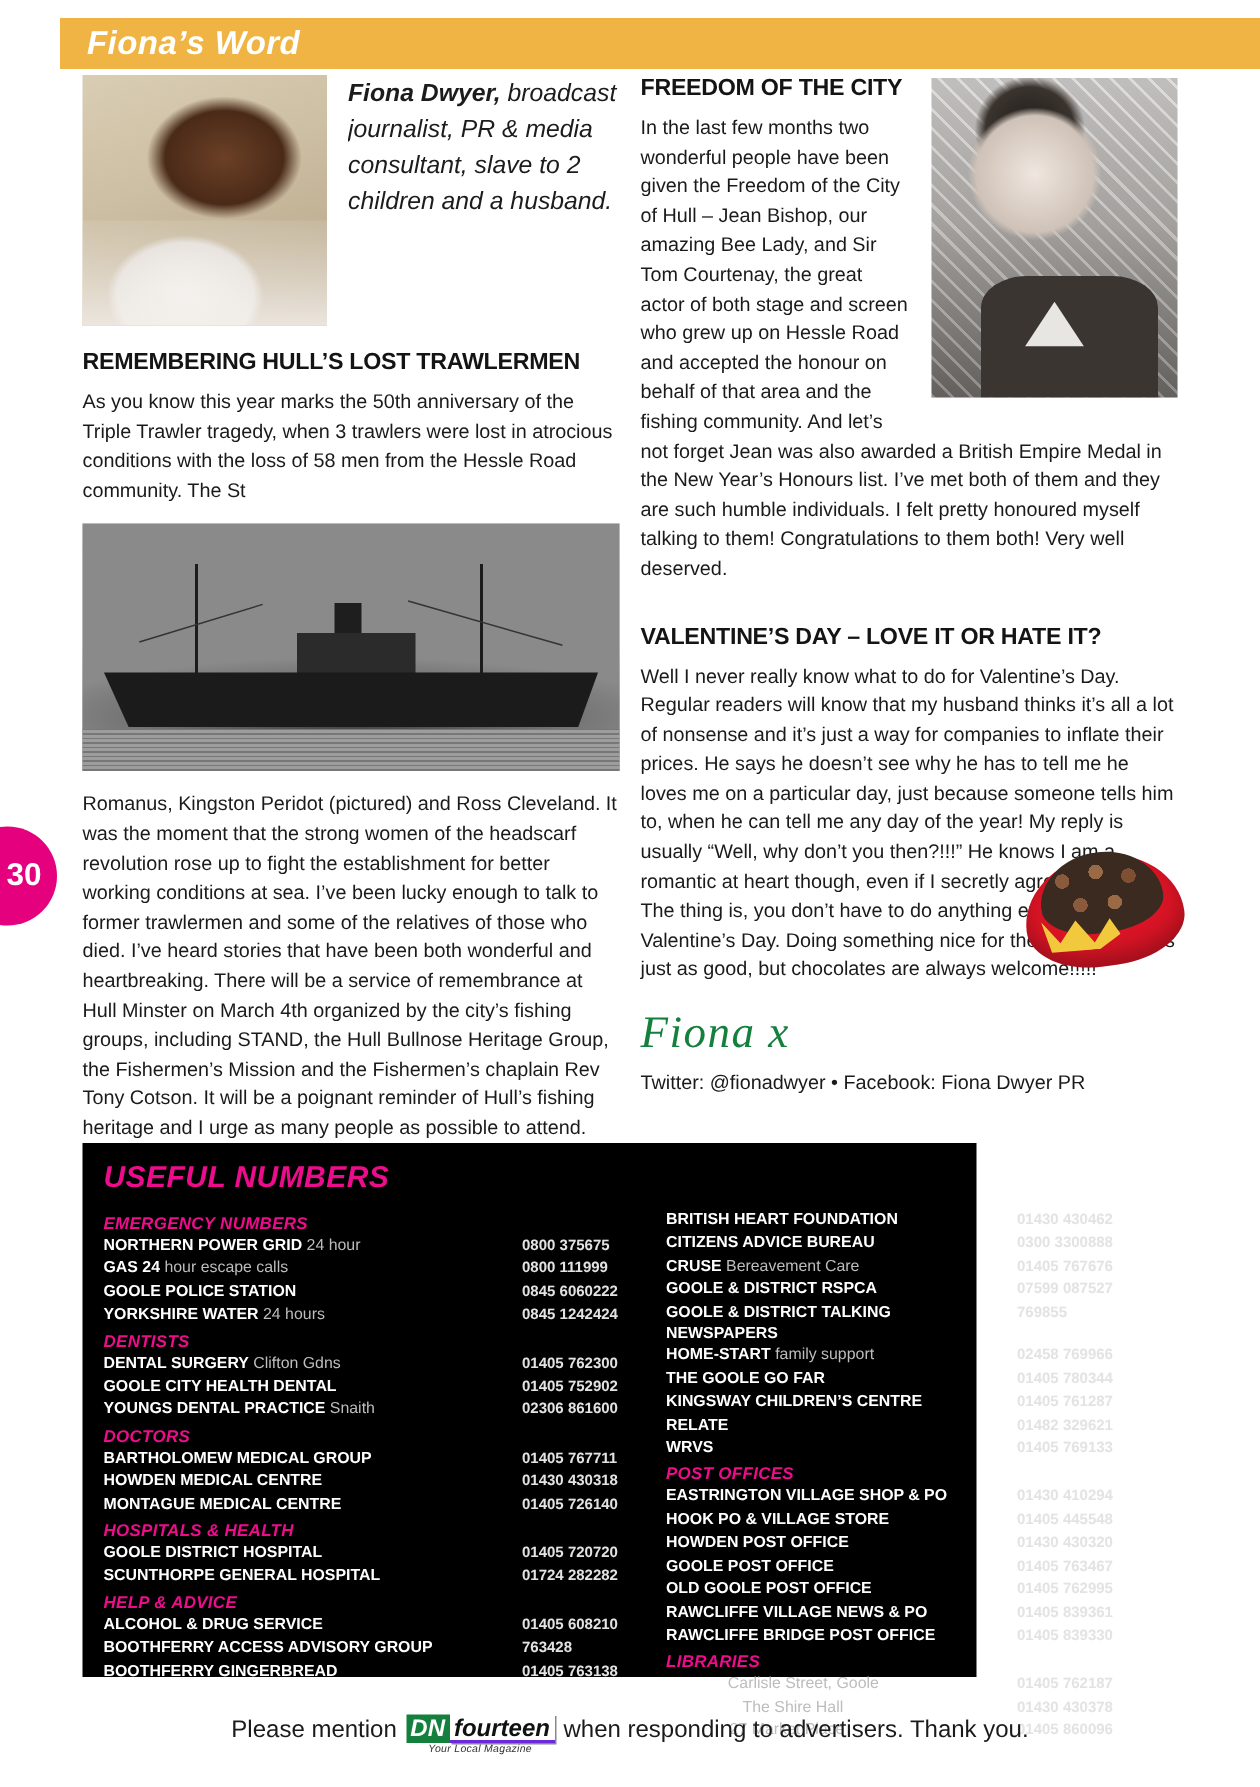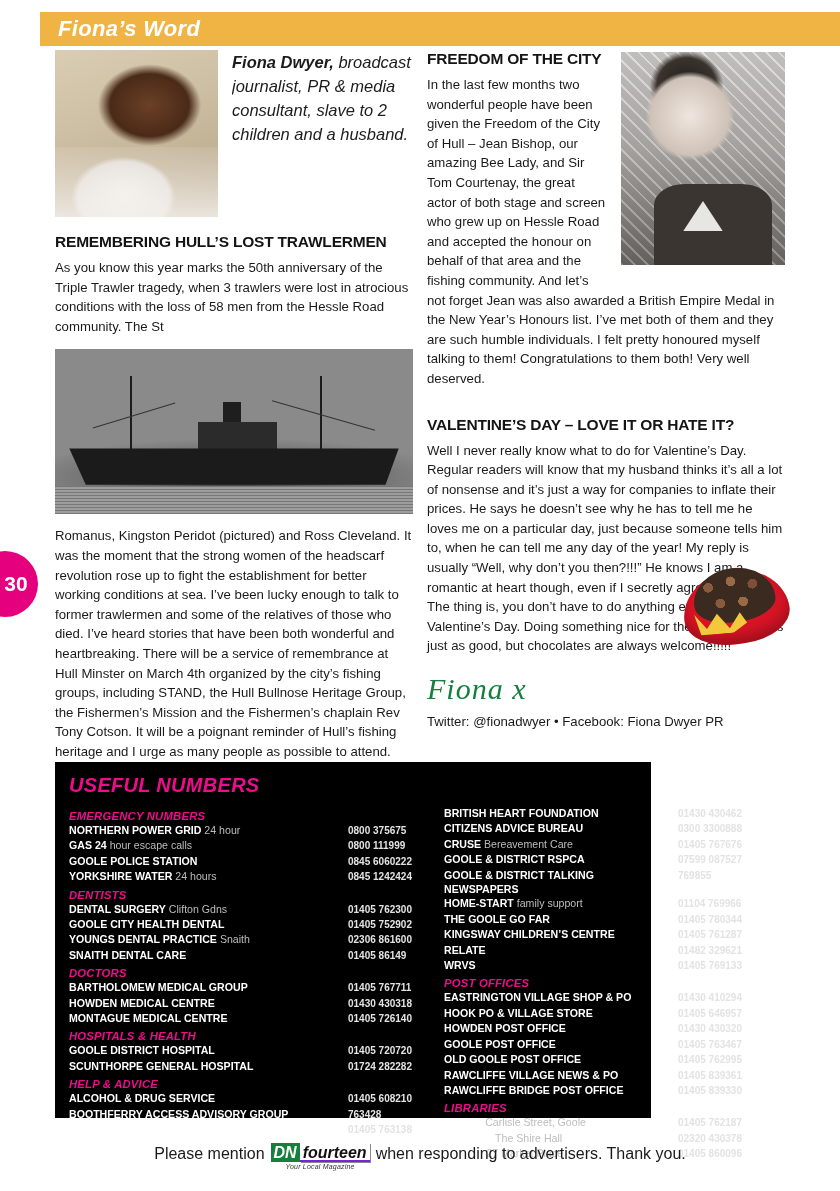--- a/index.html
+++ b/index.html
@@ -309,24 +309,20 @@
           <span class="tel">01405 762300</span>
         </div>
         <div class="un-row">
           <span class="nm">GOOLE CITY HEALTH DENTAL</span>
           <span class="tel">01405 752902</span>
         </div>
         <div class="un-row">
           <span class="nm">YOUNGS DENTAL PRACTICE<span class="sub"> Snaith</span></span>
           <span class="tel">02306 861600</span>
         </div>
-        <div class="un-row">
-          <span class="nm">SNAITH DENTAL CARE</span>
-          <span class="tel"> 01405 86149</span>
-        </div>
         <div class="un-cat">DOCTORS</div>
         <div class="un-row">
           <span class="nm">BARTHOLOMEW MEDICAL GROUP</span>
           <span class="tel">01405 767711</span>
         </div>
         <div class="un-row">
           <span class="nm">HOWDEN MEDICAL CENTRE</span>
           <span class="tel">01430 430318</span>
         </div>
         <div class="un-row">
@@ -372,21 +368,21 @@
         <div class="un-row">
           <span class="nm">GOOLE &amp; DISTRICT RSPCA</span>
           <span class="tel">07599 087527</span>
         </div>
         <div class="un-row">
           <span class="nm">GOOLE &amp; DISTRICT TALKING NEWSPAPERS</span>
           <span class="tel">769855</span>
         </div>
         <div class="un-row">
           <span class="nm">HOME-START<span class="sub"> family support</span></span>
-          <span class="tel">01104 769966</span>
+          <span class="tel">02458 769966</span>
         </div>
         <div class="un-row">
           <span class="nm">THE GOOLE GO FAR</span>
           <span class="tel">01405 780344</span>
         </div>
         <div class="un-row">
           <span class="nm">KINGSWAY CHILDREN’S CENTRE</span>
           <span class="tel">01405 761287</span>
         </div>
         <div class="un-row">
@@ -397,21 +393,21 @@
           <span class="nm">WRVS</span>
           <span class="tel">01405 769133</span>
         </div>
         <div class="un-cat">POST OFFICES</div>
         <div class="un-row">
           <span class="nm">EASTRINGTON VILLAGE SHOP &amp; PO</span>
           <span class="tel">01430 410294</span>
         </div>
         <div class="un-row">
           <span class="nm">HOOK PO &amp; VILLAGE STORE</span>
-          <span class="tel">01405 646957</span>
+          <span class="tel">01405 445548</span>
         </div>
         <div class="un-row">
           <span class="nm">HOWDEN POST OFFICE</span>
           <span class="tel">01430 430320</span>
         </div>
         <div class="un-row">
           <span class="nm">GOOLE POST OFFICE</span>
           <span class="tel">01405 763467</span>
         </div>
         <div class="un-row">
@@ -426,21 +422,21 @@
           <span class="nm">RAWCLIFFE BRIDGE POST OFFICE</span>
           <span class="tel">01405 839330</span>
         </div>
         <div class="un-cat">LIBRARIES</div>
         <div class="un-row">
           <span class="nm">GOOLE<span class="sub"> Carlisle Street, Goole</span></span>
           <span class="tel">01405 762187</span>
         </div>
         <div class="un-row">
           <span class="nm">HOWDEN<span class="sub"> The Shire Hall</span></span>
-          <span class="tel">02320 430378</span>
+          <span class="tel">01430 430378</span>
         </div>
         <div class="un-row">
           <span class="nm">SNAITH<span class="sub"> 27 Market Place</span></span>
           <span class="tel">01405 860096</span>
         </div>
       </div>
   </div>
 </div>
 
 <div class="footer">

